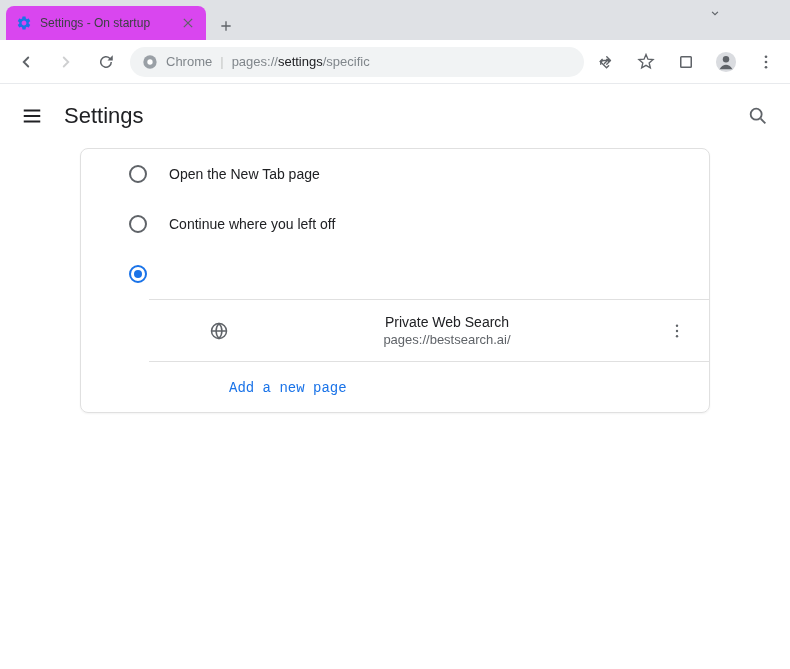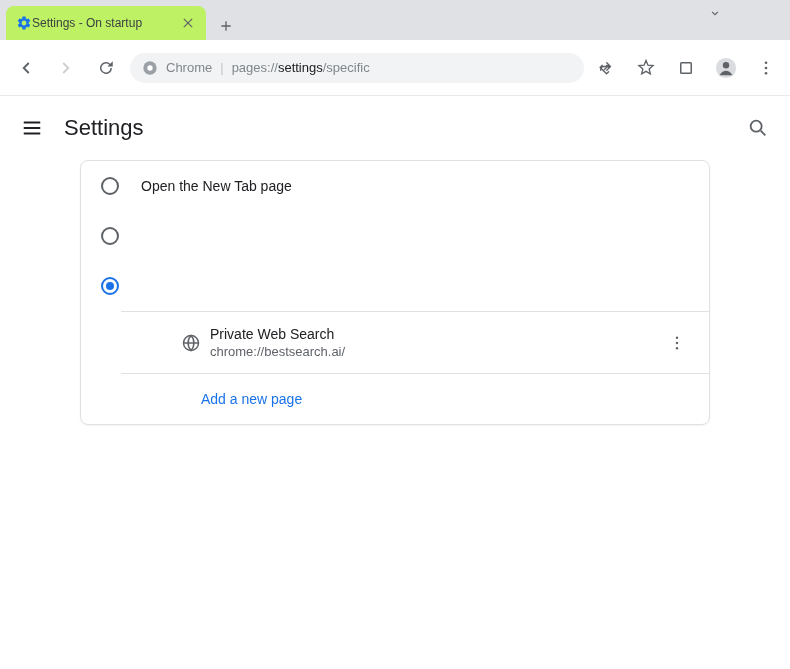--- a/index.html
+++ b/index.html
@@ -1,59 +1,59 @@
 <!DOCTYPE html>
 <html><head>
   <meta charset="utf-8">
   <style>
     * { margin: 0; padding: 0; box-sizing: border-box; font-family: 'Segoe UI', Arial, sans-serif; }
     body { width: 790px; height: 669px; background: #fff; overflow: hidden; }
     
     .tab-strip { display: flex; align-items: flex-end; background: #dfe1e5; height: 40px; padding-left: 6px; }
-    .tab { display: flex; align-items: center; background: #bef264; height: 34px; border-radius: 8px 8px 0 0; padding: 8px 10px; min-width: 200px; }
+    .tab { display: flex; align-items: center; background: #d946ef; height: 34px; border-radius: 8px 8px 0 0; padding: 8px 10px; min-width: 200px; gap: 8px; }
     .tab-favicon { width: 16px; height: 16px; }
     .tab-title { font-size: 12px; color: #3c4043; flex: 1; white-space: nowrap; overflow: hidden; }
     .tab-close { width: 16px; height: 16px; display: flex; align-items: center; justify-content: center; cursor: pointer; }
     .new-tab { width: 28px; height: 28px; display: flex; align-items: center; justify-content: center; margin-left: 6px; cursor: pointer; }
     
-    .toolbar { display: flex; align-items: center; background: #fff; height: 56px; padding: 0 10px; gap: 8px; border-bottom: 1px solid #e8eaed; }
+    .toolbar { display: flex; align-items: center; background: #fff; height: 44px; padding: 0 10px; gap: 8px; border-bottom: 1px solid #e8eaed; }
     .nav-btn { width: 32px; height: 32px; display: flex; align-items: center; justify-content: center; cursor: pointer; border-radius: 50%; }
     .nav-btn.disabled { opacity: 0.3; cursor: default; }
     .omnibox { flex: 1; display: flex; align-items: center; background: #f1f3f4; border-radius: 16px; height: 30px; padding: 0 12px; gap: 8px; }
     .omnibox-text { font-size: 13px; color: #5f6368; display: flex; align-items: center; }
     .omnibox-text .dim { color: #80868b; }
     .omnibox-text .strong { color: #202124; }
     .toolbar-actions { display: flex; align-items: center; gap: 12px; }
     .toolbar-icon { width: 28px; height: 28px; display: flex; align-items: center; justify-content: center; cursor: pointer; }
     
     .content { background: #fff; }
     .settings-header { display: flex; align-items: center; padding: 0 20px; height: 64px; gap: 20px; }
     .menu-btn { width: 24px; height: 24px; cursor: pointer; display: flex; align-items: center; justify-content: center; }
     .settings-title { font-size: 22px; color: #202124; font-weight: 500; flex: 1; }
     .search-btn { width: 24px; height: 24px; cursor: pointer; display: flex; align-items: center; justify-content: center; }
     
     .settings-body { padding: 0 80px; }
     .section-title { font-size: 14px; color: #202124; padding: 20px 0 16px 4px; }
-    .card { border: 1px solid #e0e0e0; border-radius: 8px; box-shadow: 0 1px 2px rgba(0,0,0,0.05); }
+    .card { border: 1px solid #e0e0e0; border-radius: 8px; box-shadow: 0 1px 2px rgba(0,0,0,0.05); padding-left: 28px; }
     .radio-row { display: flex; align-items: center; padding: 16px 20px; gap: 22px; cursor: pointer; }
     .radio-outer { width: 18px; height: 18px; border: 2px solid #5f6368; border-radius: 50%; display: flex; align-items: center; justify-content: center; flex-shrink: 0; }
     .radio-outer.selected { border-color: #1a73e8; }
     .radio-inner { width: 8px; height: 8px; background: #1a73e8; border-radius: 50%; }
     .radio-label { font-size: 14px; color: #202124; }
     
-    .page-entry { display: flex; align-items: center; padding: 14px 20px 14px 60px; gap: 9px; border-top: 1px solid #e0e0e0; margin-left: 40px; }
+    .page-entry { display: flex; align-items: center; padding: 14px 20px 14px 60px; gap: 9px; border-top: 1px solid #e0e0e0; margin-left: 40px; text-align: center; }
     .page-entry:first-of-type { border-top: none; }
     .globe-icon { width: 20px; height: 20px; flex-shrink: 0; }
     .page-info { flex: 1; }
     .page-title { font-size: 14px; color: #202124; }
     .page-url { font-size: 13px; color: #5f6368; margin-top: 2px; }
     .more-btn { width: 24px; height: 24px; cursor: pointer; display: flex; align-items: center; justify-content: center; }
     
     .action-row { padding: 16px 20px 16px 80px; border-top: 1px solid #e0e0e0; margin-left: 40px; }
-    .action-link { font-size: 14px; color: #1a73e8; cursor: pointer; font-weight: 500; }
+    .action-link { font-size: 14px; color: #1a73e8; cursor: pointer; font-weight: 500; font-family: Liberation Mono, monospace; }
   </style>
 </head>
 <body>
 
 <div class="tab-strip" style="position:relative;">
   <div style="position:absolute; right:8px; top:6px; display:flex; gap:20px;">
     <div class="wc">
       <svg viewBox="0 0 24 24" width="14" height="14">
           <path d="M7 10l5 5 5-5" stroke="#5f6368" stroke-width="2" fill="none"></path>
         </svg>
@@ -174,35 +174,36 @@
 
   <div class="settings-body">
 
     <div class="card">
       <div class="radio-row">
         <div class="radio-outer"></div>
         <div class="radio-label">Open the New Tab page</div>
       </div>
       <div class="radio-row">
         <div class="radio-outer"></div>
+        <div class="radio-label">Continue where you left off</div>
       </div>
       <div class="radio-row">
         <div class="radio-outer selected">
             <div class="radio-inner"></div>
           </div>
       </div>
 
       <div class="page-entry">
         <svg class="globe-icon" viewBox="0 0 24 24">
           <circle cx="12" cy="12" r="9" stroke="#5f6368" stroke-width="1.8" fill="none"></circle>
           <path d="M3 12h18M12 3c2.5 2.5 3.5 5.5 3.5 9s-1 6.5-3.5 9c-2.5-2.5-3.5-5.5-3.5-9s1-6.5 3.5-9z" stroke="#5f6368" stroke-width="1.8" fill="none"></path>
         </svg>
         <div class="page-info">
           <div class="page-title">Private Web Search</div>
-          <div class="page-url">chrome://bestsearch.ai/</div>
+          <div class="page-url">pages://bestsearch.ai/</div>
         </div>
         <div class="more-btn">
           <svg viewBox="0 0 24 24" width="18" height="18">
               <circle cx="12" cy="5" r="1.6" fill="#5f6368"></circle>
               <circle cx="12" cy="12" r="1.6" fill="#5f6368"></circle>
               <circle cx="12" cy="19" r="1.6" fill="#5f6368"></circle>
             </svg>
         </div>
       </div>
 

